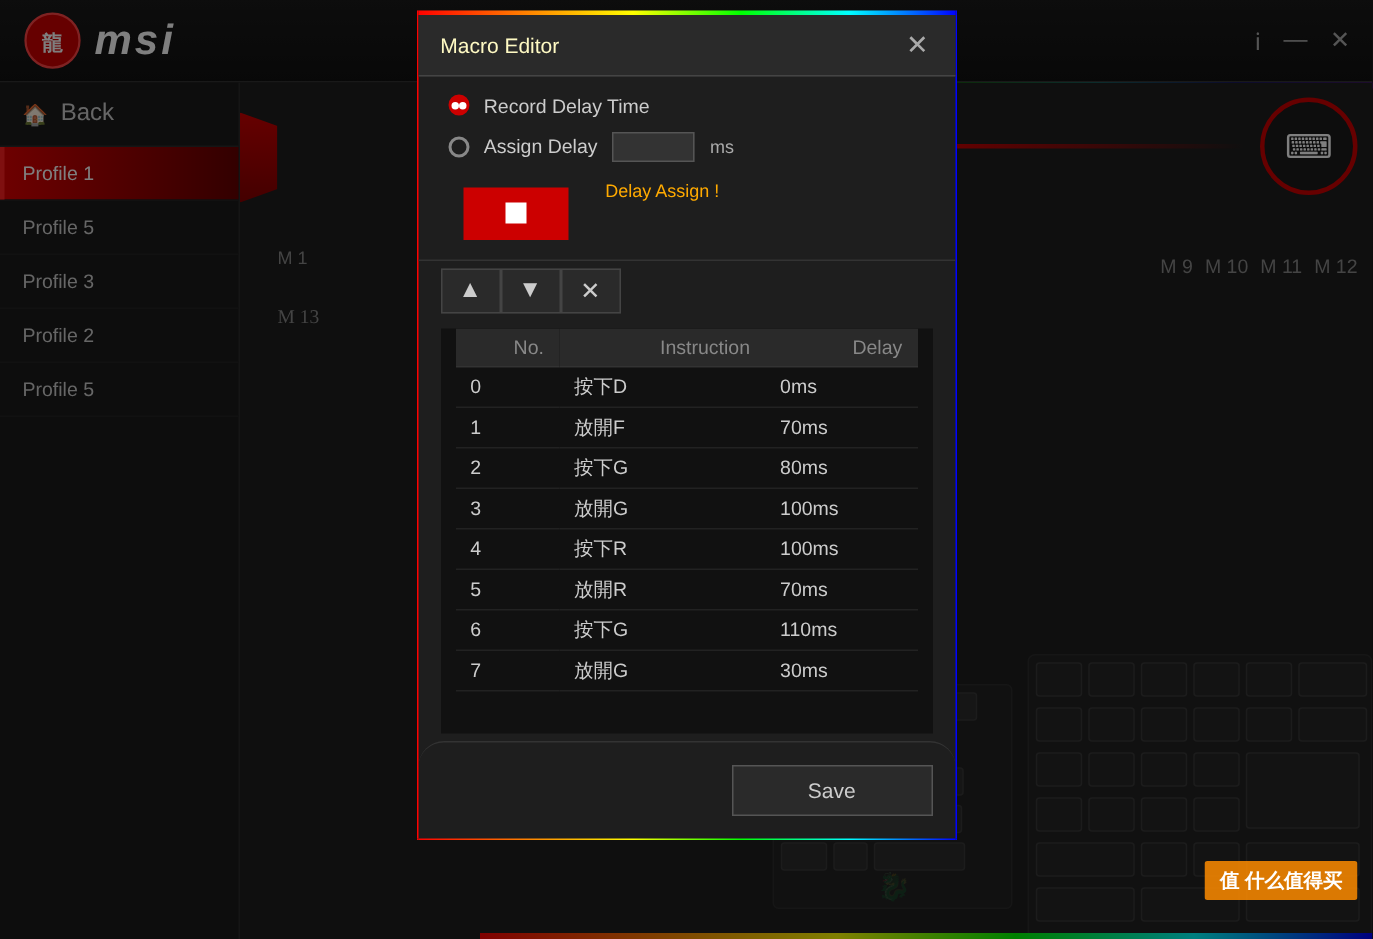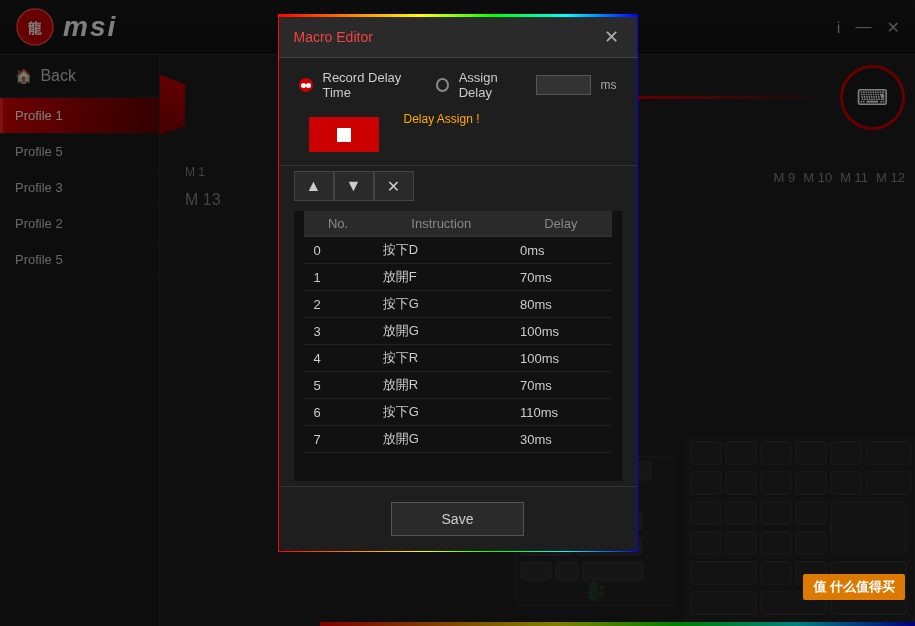--- a/index.html
+++ b/index.html
@@ -216,41 +216,41 @@
     .macro-header {
       display: flex;
       align-items: center;
       justify-content: space-between;
       padding: 10px 15px;
       background: #2a2a2a;
       border-bottom: 1px solid #444;
     }
 
     .macro-title {
-      color: #ef4444;
+      color: #fef9c3;
       font-size: 14px;
     }
 
     .macro-close {
       color: #aaa;
       cursor: pointer;
       font-size: 18px;
       background: none;
       border: none;
       width: 20px;
       height: 20px;
       display: flex;
       align-items: center;
       justify-content: center;
     }
 
     .macro-options {
       padding: 12px 20px;
       display: flex;
-      flex-direction: row;
+      flex-direction: column;
       gap: 10px;
     }
 
     .option-row {
       display: flex;
       align-items: center;
       gap: 10px;
     }
 
     .radio-dot {
@@ -342,21 +342,21 @@
     .macro-table {
       width: 100%;
       border-collapse: collapse;
       font-size: 13px;
     }
 
     .macro-table th {
       background: #2a2a2a;
       color: #888;
       padding: 5px 10px;
-      text-align: center;
+      text-align: right;
       border-bottom: 1px solid #333;
       font-weight: normal;
     }
 
     .macro-table td {
       padding: 4px 10px;
       color: #ccc;
       border-bottom: 1px solid #222;
     }
 
@@ -364,22 +364,23 @@
       padding: 0 10px 10px;
       background: #111;
       margin: 5px 15px;
       height: 270px;
       overflow-y: auto;
     }
 
     .save-btn-wrap {
       padding: 15px;
       display: flex;
-      justify-content: center;
+      justify-content: flex-end;
       border-top: 1px solid #333;
+      border-radius: 17px;
     }
 
     .save-btn {
       background: #2a2a2a;
       border: 1px solid #555;
       color: #ccc;
       padding: 8px 50px;
       cursor: pointer;
       font-size: 14px;
     }
@@ -558,21 +559,21 @@
         <rect x="75" y="125" width="30" height="22" rx="2" fill="#2a2a2a" stroke="#444"></rect>
         <rect x="110" y="125" width="30" height="22" rx="2" fill="#2a2a2a" stroke="#444"></rect>
         <rect x="145" y="125" width="75" height="22" rx="2" fill="#2a2a2a" stroke="#444"></rect>
         <rect x="5" y="155" width="65" height="22" rx="2" fill="#2a2a2a" stroke="#444"></rect>
         <rect x="75" y="155" width="65" height="22" rx="2" fill="#2a2a2a" stroke="#444"></rect>
         <rect x="145" y="155" width="75" height="22" rx="2" fill="#2a2a2a" stroke="#444"></rect>
       </svg>
     </div>
 
     <div style="position:absolute;top:110px;left:25px;color:#888;font-size:12px;">M 1</div>
-    <div style="position:absolute;top:136px;left:25px;color:#888;font-size:16px;">M 13</div>
+    <div style="position:absolute;top:148px;left:25px;color:#888;font-size:13px;font-family:Liberation Serif, serif;">M 13</div>
 
     <div class="bottom-rainbow"></div>
   </div>
 
   <div class="overlay">
     <div class="macro-editor">
 
       <div class="macro-header">
         <span class="macro-title">Macro Editor</span>
         <button class="macro-close">✕</button>

